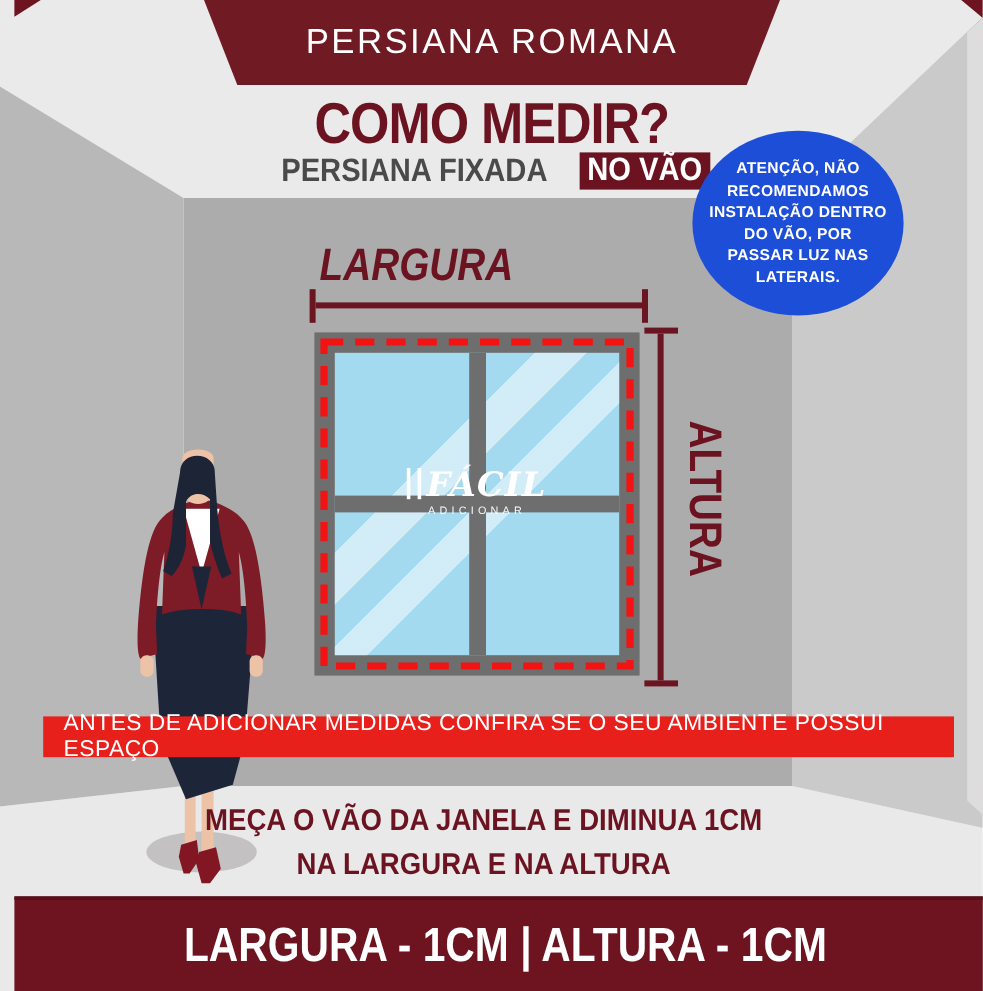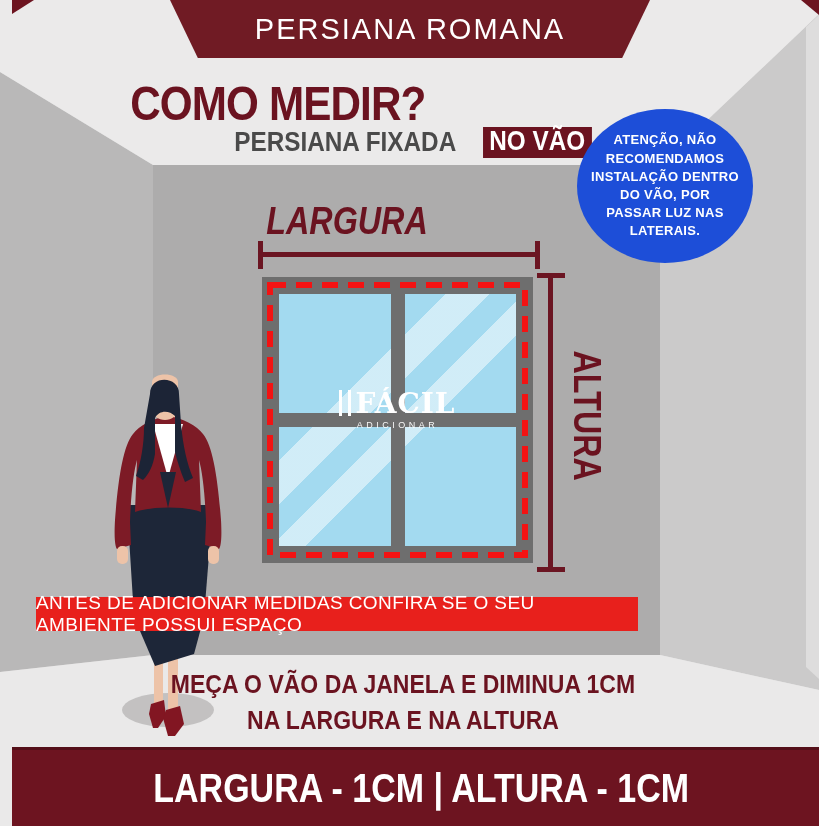--- a/index.html
+++ b/index.html
@@ -1,27 +1,27 @@
 <!DOCTYPE html>
 <html><head>
 <meta charset="utf-8">
 <style>
   html,body{margin:0;padding:0;background:#fff;}
   body{width:819px;height:826px;position:relative;overflow:hidden;
        font-family:"Liberation Sans",sans-serif;}
   
   #room{position:absolute;left:0;top:0;width:819px;height:826px;z-index:0;}
   
-  .top-banner{position:absolute;left:170px;top:0;width:480px;height:58px;
+  .top-banner{position:absolute;left:170px;top:0;width:480px;height:71px;
     background:#701b24;z-index:40;
     clip-path:polygon(0 0,100% 0,94.2% 100%,5.8% 100%);
     display:flex;align-items:center;justify-content:center;}
   .top-banner span{color:#fff;font-size:29px;letter-spacing:2px;font-weight:normal;}
   
-  .title{position:absolute;left:110px;top:80px;width:600px;text-align:left;z-index:40;}
+  .title{position:absolute;left:110px;top:80px;width:600px;text-align:center;z-index:40;}
   .title .main{display:inline-block;color:#6b1320;font-size:48px;font-weight:bold;
     transform:scaleX(.88);transform-origin:center;letter-spacing:-1px;line-height:1;}
   .subtitle{position:absolute;left:110px;top:127px;width:600px;text-align:center;z-index:40;
     line-height:1;}
   .subtitle .pre{display:inline-block;color:#4a4a4a;font-size:27px;font-weight:bold;
     transform:scaleX(.9);transform-origin:center;vertical-align:middle;}
   .subtitle .hl{display:inline-block;color:#fff;background:#6b1320;font-size:27px;
     font-weight:bold;padding:1px 7px 3px 7px;margin-left:4px;transform:scaleX(.9);
     transform-origin:center;vertical-align:middle;}
   
@@ -52,31 +52,31 @@
       linear-gradient(135deg,rgba(255,255,255,0) 0 34%,rgba(255,255,255,.5) 34% 43%,
         rgba(255,255,255,0) 43% 50%,rgba(255,255,255,.5) 50% 57%,rgba(255,255,255,0) 57% 100%),
       #a3daf0;}
   .mullion-v{position:absolute;left:50%;margin-left:-7px;width:14px;top:17px;bottom:17px;
     background:#6e6e6e;}
   .mullion-h{position:absolute;top:50%;margin-top:-7px;height:14px;left:17px;right:17px;
     background:#6e6e6e;}
   .dash-svg{position:absolute;left:0;top:0;width:271px;height:286px;}
   .logo{position:absolute;left:0;top:113px;width:271px;text-align:center;color:#fff;
     line-height:1;}
-  .logo .row{display:flex;align-items:flex-end;justify-content:center;}
+  .logo .row{display:flex;align-items:flex-end;justify-content:center;font-style:italic;}
   .logo .bars{display:inline-block;width:6px;height:26px;border-left:3px solid #fff;
     border-right:3px solid #fff;margin-right:4px;margin-bottom:2px;}
   .logo .name{font-family:"DejaVu Serif",serif;font-weight:bold;font-size:28px;
     letter-spacing:1px;}
   .logo .sub{font-size:9px;letter-spacing:3.5px;margin-top:3px;opacity:.95;}
   
   #woman{position:absolute;left:105px;top:372px;width:126px;height:372px;z-index:22;}
   
-  .warning-strip{position:absolute;left:36px;top:597px;width:602px;height:34px;
-    background:#e8201c;z-index:32;display:flex;align-items:center;justify-content:center;}
+  .warning-strip{position:absolute;left:36px;top:597px;width:742px;height:34px;
+    background:#e8201c;z-index:32;display:flex;align-items:center;justify-content:center;padding-left:17px;}
   .warning-strip span{color:#fff;font-size:19px;letter-spacing:.4px;}
   
   .instructions{position:absolute;left:103px;top:666px;width:600px;text-align:center;
     z-index:30;color:#6b1320;font-weight:bold;}
   .instructions .l{display:block;transform:scaleX(.92);transform-origin:center;
     font-size:25px;line-height:1.45;}
   
   .footer-banner{position:absolute;left:0;top:747px;width:819px;height:79px;
     background:#6d1420;border-top:3px solid #551019;z-index:50;box-sizing:border-box;
     display:flex;align-items:center;justify-content:center;margin-left:12px;}

